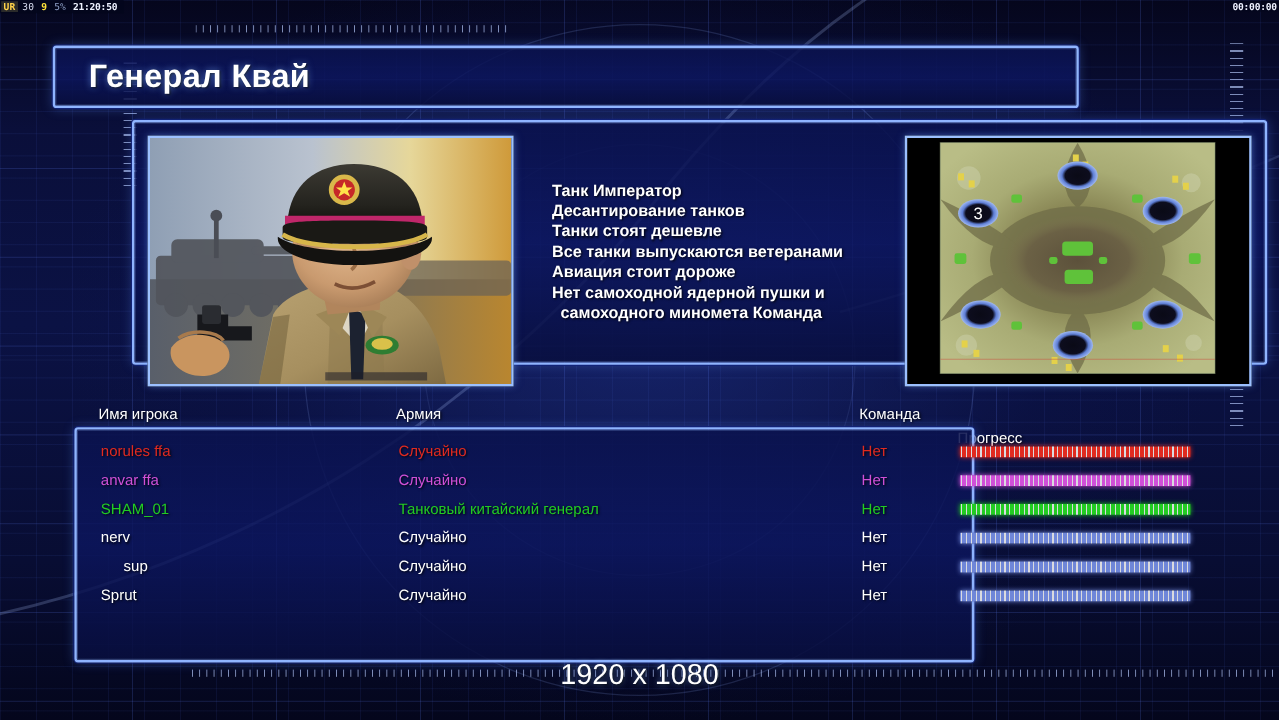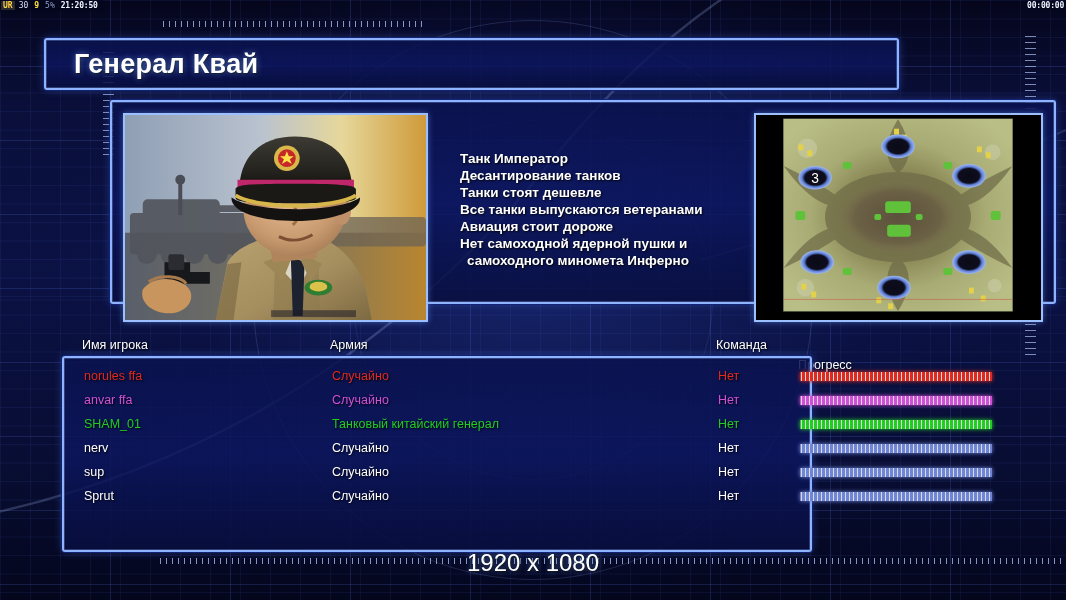--- a/index.html
+++ b/index.html
@@ -321,21 +321,21 @@
     </svg>
   </div>
 
   <div id="desc">
     <div class="line">Танк Император</div>
     <div class="line">Десантирование танков</div>
     <div class="line">Танки стоят дешевле</div>
     <div class="line">Все танки выпускаются ветеранами</div>
     <div class="line">Авиация стоит дороже</div>
     <div class="line">Нет самоходной ядерной пушки и</div>
-    <div class="line indent">самоходного миномета Инферно</div>
+    <div class="line indent">самоходного миномета Команда</div>
   </div>
 
   <div class="map-frame">
     <svg viewBox="0 0 289 209" preserveAspectRatio="none" style="display:block;width:100%;height:100%">
       <defs>
         <radialGradient id="terr" cx="50%" cy="50%" r="62%">
           <stop offset="0%" stop-color="#6e6a44"></stop>
           <stop offset="38%" stop-color="#8c8a58"></stop>
           <stop offset="62%" stop-color="#a8ab74"></stop>
           <stop offset="100%" stop-color="#b9bd86"></stop>
@@ -452,21 +452,21 @@
       </div>
       <div class="row">
         <div class="cell c-name" style="color: rgb(255, 255, 255);">nerv</div>
         <div class="cell c-army" style="color: rgb(255, 255, 255);">Случайно</div>
         <div class="cell c-team" style="color: rgb(255, 255, 255);">Нет</div>
         <div class="c-prog">
           <div class="fill" style="width: 100%; background: repeating-linear-gradient(90deg, rgb(111, 134, 216) 0px, rgb(111, 134, 216) 1px, rgba(255, 255, 255, 0.85) 1px, rgba(255, 255, 255, 0.85) 2px, rgb(111, 134, 216) 2px, rgb(111, 134, 216) 4px); box-shadow: rgb(111, 134, 216) 0px 0px 4px;"></div>
         </div>
       </div>
       <div class="row">
-        <div class="cell c-name" style="color: rgb(255, 255, 255);">sup</div>
+        <div class="cell c-name" style="color: rgb(255, 255, 255); margin-left: 19px;">sup</div>
         <div class="cell c-army" style="color: rgb(255, 255, 255);">Случайно</div>
         <div class="cell c-team" style="color: rgb(255, 255, 255);">Нет</div>
         <div class="c-prog">
           <div class="fill" style="width: 100%; background: repeating-linear-gradient(90deg, rgb(111, 134, 216) 0px, rgb(111, 134, 216) 1px, rgba(255, 255, 255, 0.85) 1px, rgba(255, 255, 255, 0.85) 2px, rgb(111, 134, 216) 2px, rgb(111, 134, 216) 4px); box-shadow: rgb(111, 134, 216) 0px 0px 4px;"></div>
         </div>
       </div>
       <div class="row">
         <div class="cell c-name" style="color: rgb(255, 255, 255);">Sprut</div>
         <div class="cell c-army" style="color: rgb(255, 255, 255);">Случайно</div>
         <div class="cell c-team" style="color: rgb(255, 255, 255);">Нет</div>

